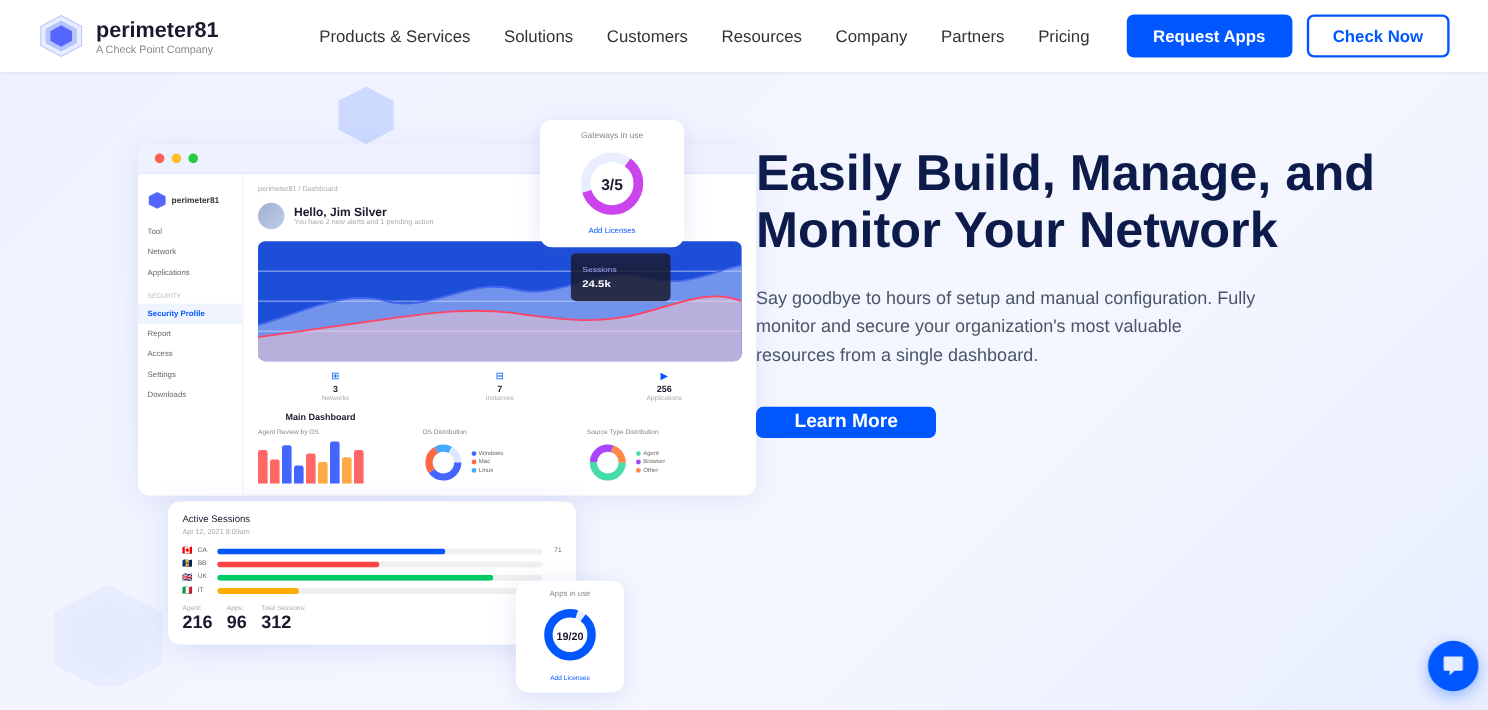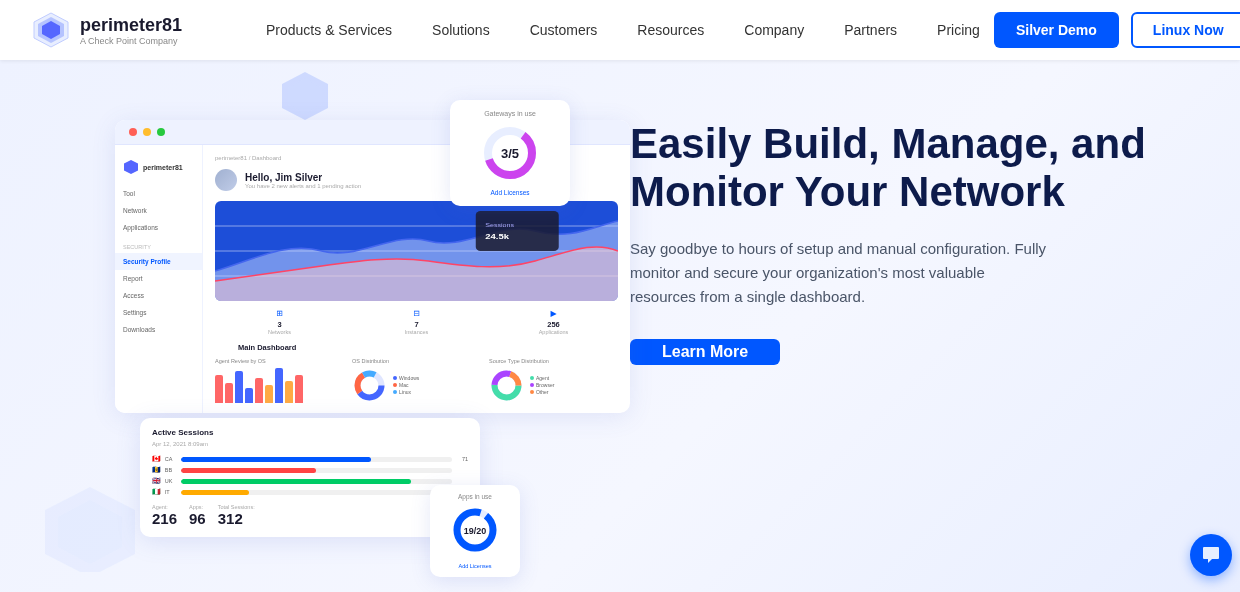--- a/index.html
+++ b/index.html
@@ -26,21 +26,21 @@
     .logo-icon {
       width: 38px;
       height: 38px;
     }
     .logo-text { display: flex; flex-direction: column; }
     .logo-name { font-size: 18px; font-weight: 700; color: #1a1a2e; letter-spacing: 0; }
     .logo-sub { font-size: 9px; color: #888; }
     .nav-links {
       display: flex;
       align-items: center;
-      gap: 12px;
+      gap: 0;
       flex: 1;
     }
     .nav-link {
       font-size: 14px;
       color: #333;
       padding: 6px 14px;
       cursor: pointer;
       font-weight: 500;
       white-space: nowrap;
       text-decoration: none;
@@ -244,21 +244,21 @@
     .sessions-card {
       position: absolute;
       bottom: 55px;
       left: 140px;
       width: 340px;
       background: #fff;
       border-radius: 10px;
       box-shadow: 0 4px 24px rgba(80,100,200,0.15);
       padding: 10px 12px;
     }
-    .sessions-title { font-size: 8px; font-weight: 700; color: #1a1a2e; margin-bottom: 4px; }
+    .sessions-title { font-size: 8px; font-weight: 400; color: #1a1a2e; margin-bottom: 4px; }
     .sessions-date { font-size: 6px; color: #aaa; margin-bottom: 8px; }
     .sessions-bars { margin-bottom: 8px; }
     .sessions-bar-row { display: flex; align-items: center; gap: 4px; margin-bottom: 3px; }
     .flag-icon { font-size: 7px; }
     .country-code { font-size: 5.5px; color: #666; width: 12px; }
     .bar-bg { flex: 1; height: 5px; background: #f0f0f0; border-radius: 3px; overflow: hidden; }
     .bar-fill { height: 100%; border-radius: 3px; }
     .bar-val { font-size: 5.5px; color: #666; width: 12px; text-align: right; }
     .sessions-stats {
       display: flex;
@@ -368,22 +368,22 @@
     <a class="nav-link">Products &amp; Services</a>
     <a class="nav-link">Solutions</a>
     <a class="nav-link">Customers</a>
     <a class="nav-link">Resources</a>
     <a class="nav-link">Company</a>
     <a class="nav-link">Partners</a>
     <a class="nav-link">Pricing</a>
   </div>
 
   <div class="nav-actions">
-    <button class="btn-demo">Silver Demo</button>
-    <button class="btn-start">Linux Now</button>
+    <button class="btn-demo">Request Apps</button>
+    <button class="btn-start">Check Now</button>
   </div>
 </nav>
 
 <section class="hero">
 
   <div class="dashboard-area">
 
     <svg class="shape-top" viewBox="0 0 50 50">
       <polygon points="25,2 48,14 48,38 25,50 2,38 2,14" fill="#a0b8ff" opacity="0.6"></polygon>
       <polygon points="25,8 42,18 42,34 25,44 8,34 8,18" fill="#c0d0ff" opacity="0.5"></polygon>

